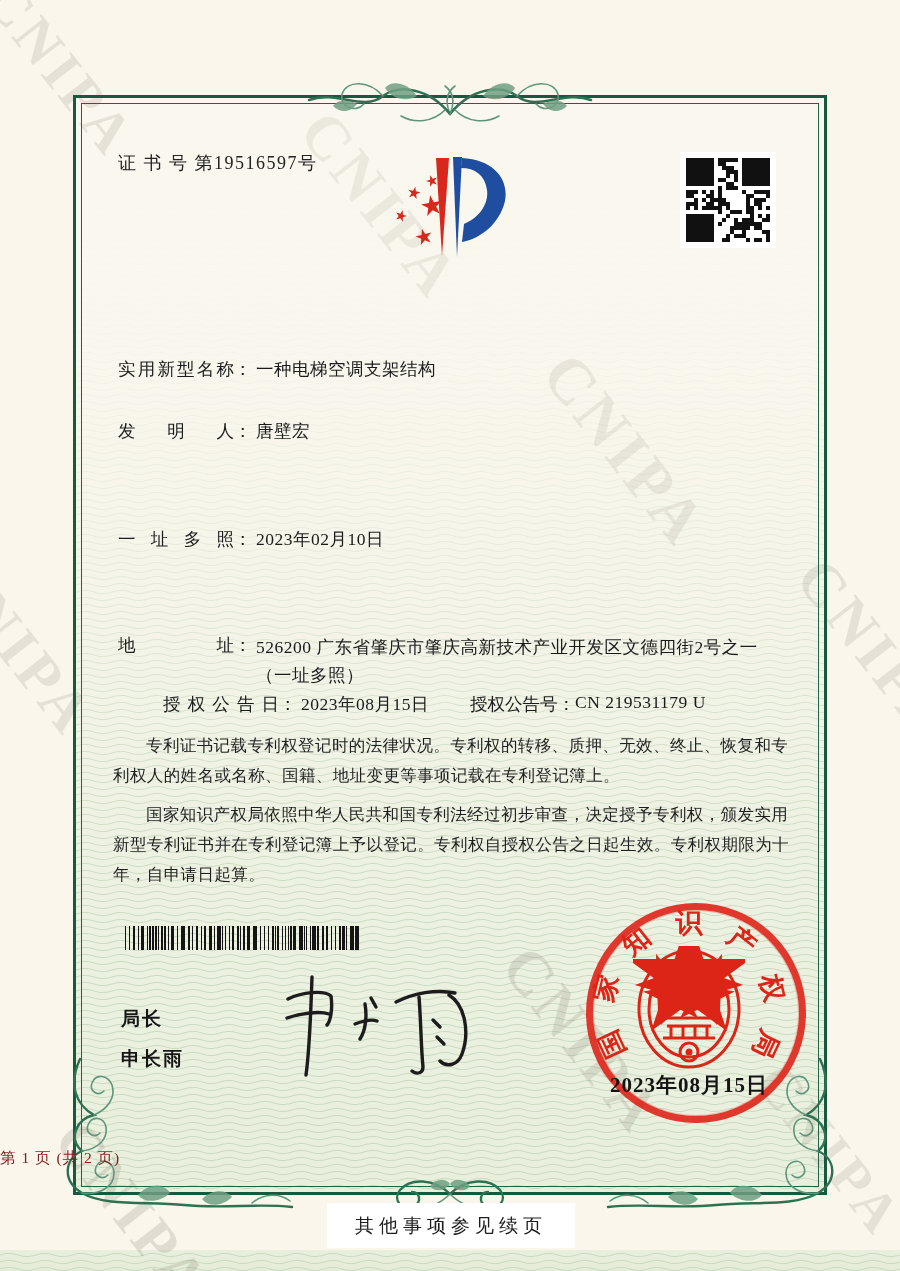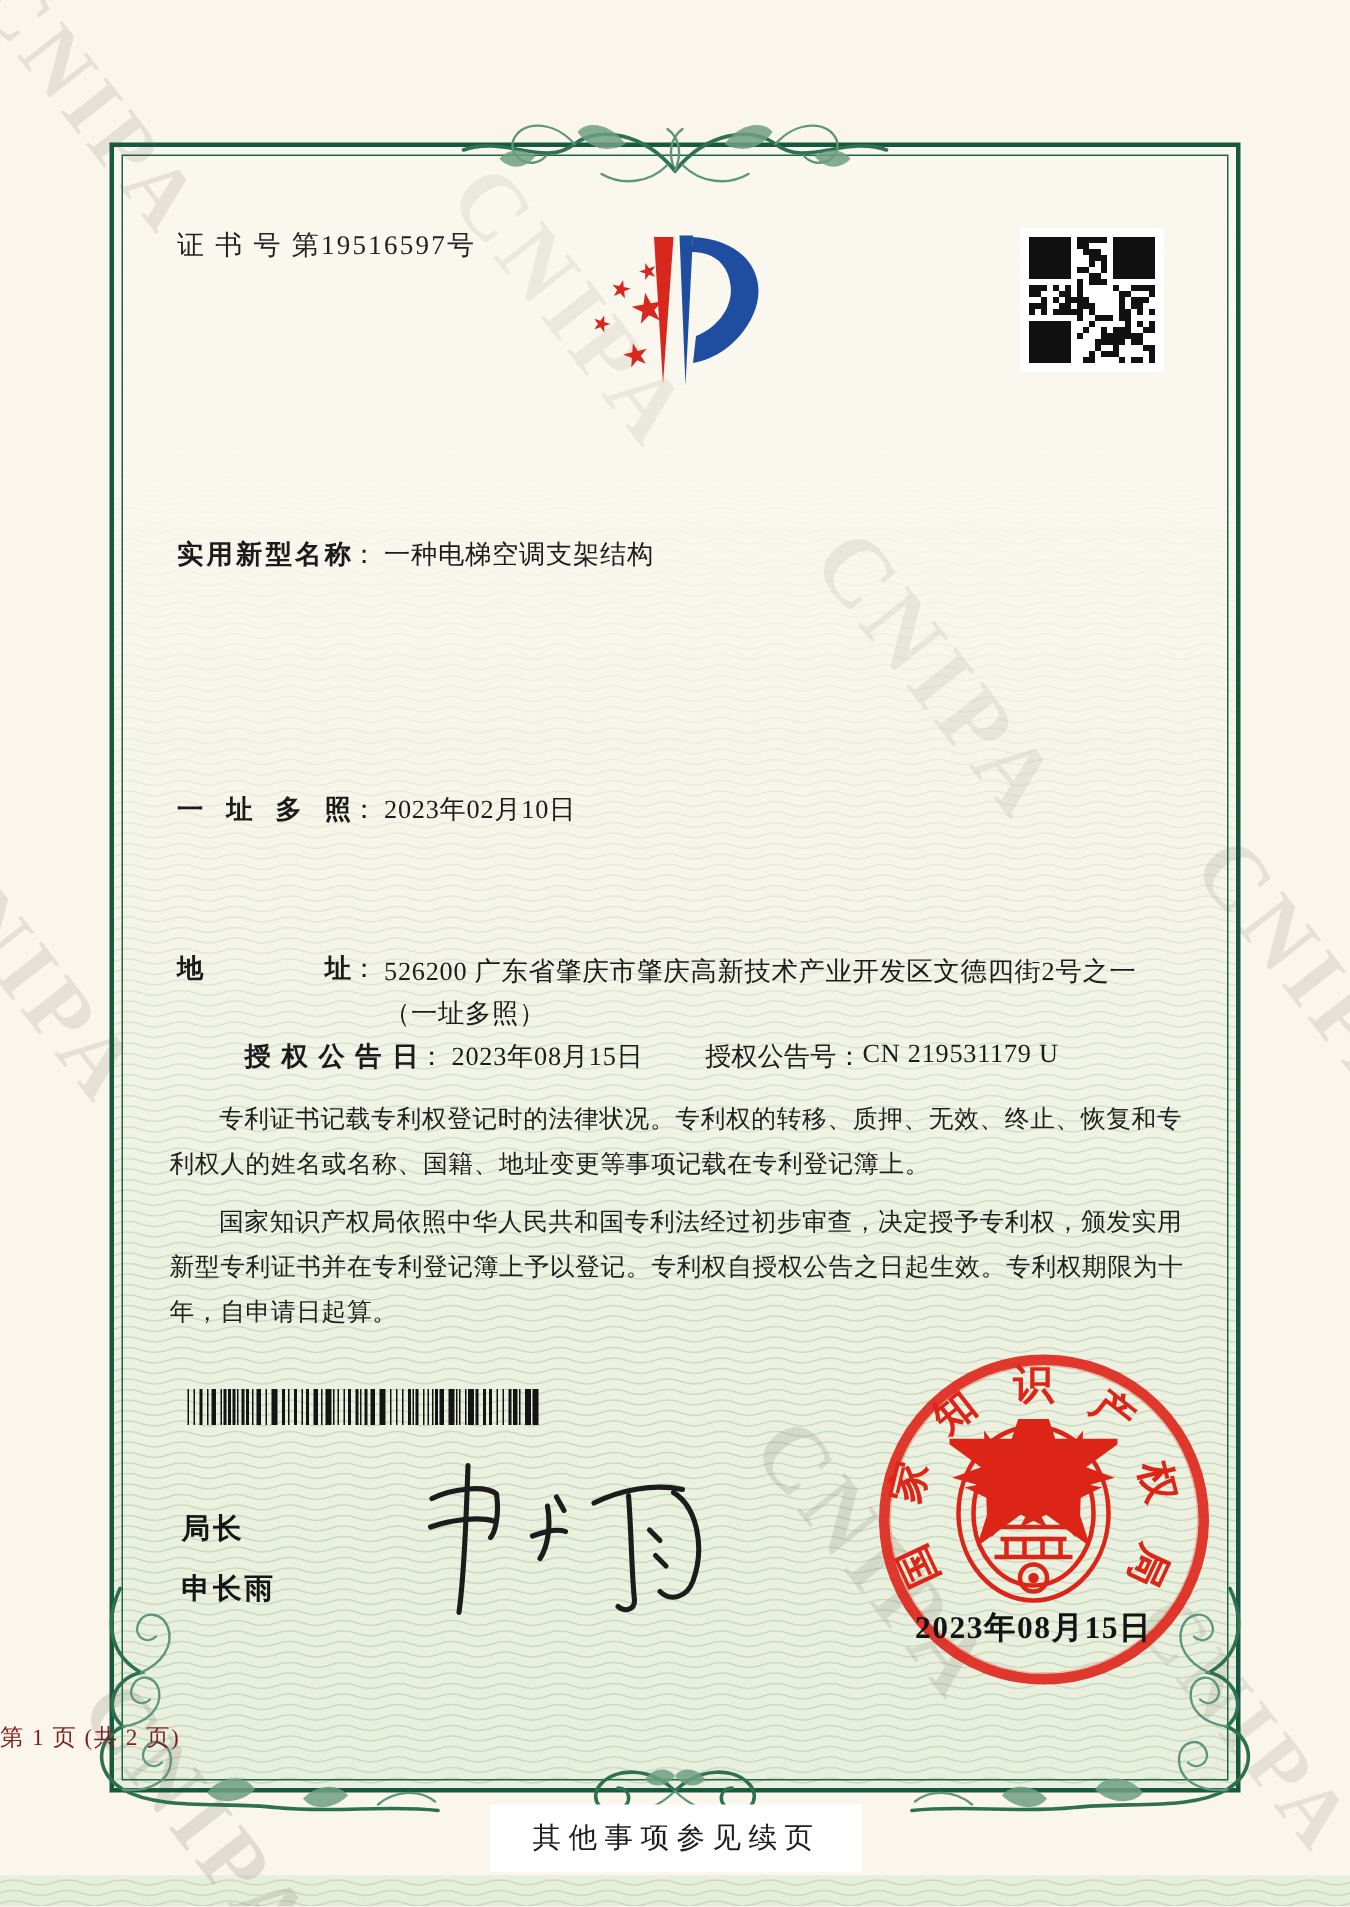--- a/index.html
+++ b/index.html
@@ -24,21 +24,21 @@
   
   .cert-no{position:absolute;left:118px;top:151px;font-size:18px;color:#222;letter-spacing:1.5px;}
   .qr-box{position:absolute;left:680px;top:152px;width:96px;height:96px;background:#fff;}
   #qr{position:absolute;left:6px;top:6px;}
   #qr rect{fill:#111;}
   .logo{position:absolute;left:385px;top:150px;}
   .title{position:absolute;left:0;top:272px;width:900px;text-align:center;font-size:40px;font-weight:bold;
      color:#101010;letter-spacing:3px;}
   
   .frow{position:absolute;left:118px;font-size:17.5px;color:#1b1b1b;}
-  .flabel{display:inline-block;width:116px;text-align:justify;text-align-last:justify;vertical-align:top;font-weight:bold;}
+  .flabel{display:inline-block;width:116px;text-align:justify;text-align-last:justify;vertical-align:top;}
   .fcolon{display:inline-block;width:22px;vertical-align:top;}
   .fvalue{display:inline-block;vertical-align:top;letter-spacing:.5px;}
   .addr-val{width:528px;line-height:1.62;}
   
   .body-text{position:absolute;left:113px;top:731px;width:680px;font-size:16.5px;line-height:1.82;color:#1f1f1f;}
   .body-text p{margin:0 0 9px 0;text-indent:2em;letter-spacing:.4px;}
   
   .barcode{position:absolute;left:125px;top:926px;width:238px;height:24px;display:flex;align-items:stretch;}
   .barcode div{background:#141414;height:100%;}
   
@@ -441,20 +441,23 @@
         <rect x="0" y="56" width="28" height="28"></rect>
         <rect fill="#fff" x="4" y="60" width="20" height="20"></rect>
         <rect x="8" y="64" width="12" height="12"></rect>
       </svg>
   </div>
 
 
   <div class="frow" style="top:357px;">
     <span class="flabel">实用新型名称</span><span class="fcolon">：</span><span class="fvalue">一种电梯空调支架结构</span>
   </div>
+  <div class="frow" style="top:419px;">
+    <span class="flabel">发明人</span><span class="fcolon">：</span><span class="fvalue">唐壁宏</span>
+  </div>
   <div class="frow" style="top:527px;">
     <span class="flabel">一址多照</span><span class="fcolon">：</span><span class="fvalue">2023年02月10日</span>
   </div>
   <div class="frow" style="top:633px;">
     <span class="flabel">地址</span><span class="fcolon">：</span><span class="fvalue addr-val">526200 广东省肇庆市肇庆高新技术产业开发区文德四街2号之一（一址多照）</span>
   </div>
   <div class="frow" style="top:692px;margin-left:45px;">
     <span class="flabel">授权公告日</span><span class="fcolon">：</span><span class="fvalue">2023年08月15日</span>
   </div>
   <div class="frow" style="left:470px;top:692px;">

